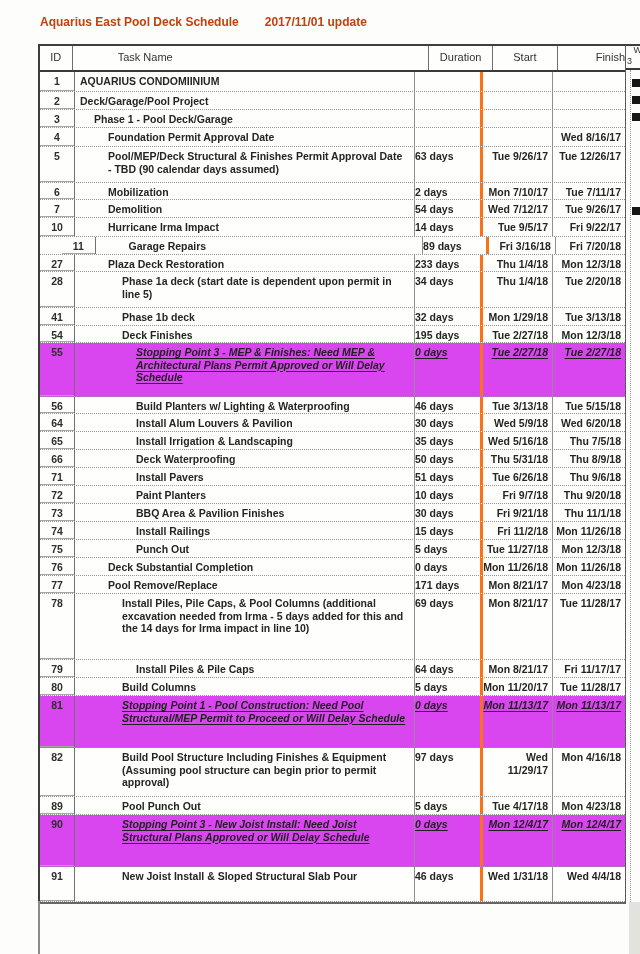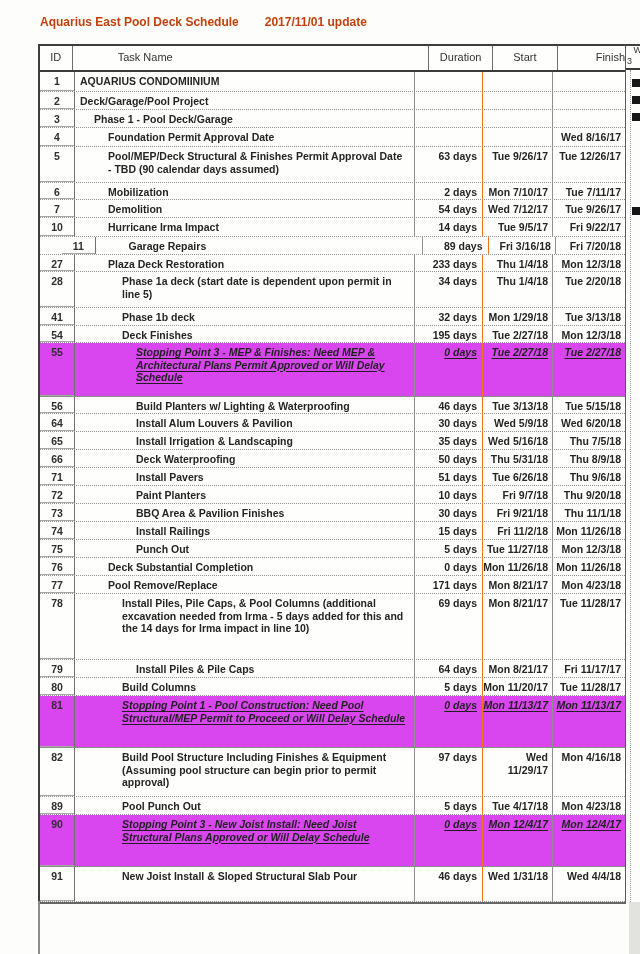--- a/index.html
+++ b/index.html
@@ -46,21 +46,21 @@
     font-size:10.5px;font-weight:bold;color:#252525;
     line-height:12.6px;padding-top:3px;
     overflow:hidden;
   }
   .c-id{
     width:35px;text-align:center;color:#2e2e2e;
     border-right:1px solid #707070;
     box-shadow:inset 0 -1px 0 #a6a6a2;
   }
   .c-task{width:340px;padding-right:6px;border-right:1px solid #8f8f8f;}
-  .c-dur{width:68px;text-align:right;padding-right:5px;border-right:1px solid #f97316;}
+  .c-dur{width:68px;text-align:left;padding-right:5px;border-right:3px solid #f97316;}
   .c-start{width:70px;text-align:right;padding-right:4px;border-right:1px solid #8f8f8f;}
   .c-fin{width:72px;text-align:right;padding-right:4px;}
   .stopping .c-task,.stopping .c-dur,.stopping .c-start,.stopping .c-fin{
     font-style:italic;
     text-decoration:underline;
     text-underline-offset:2px;
     color:#1f1f1f;
   }
 
   

